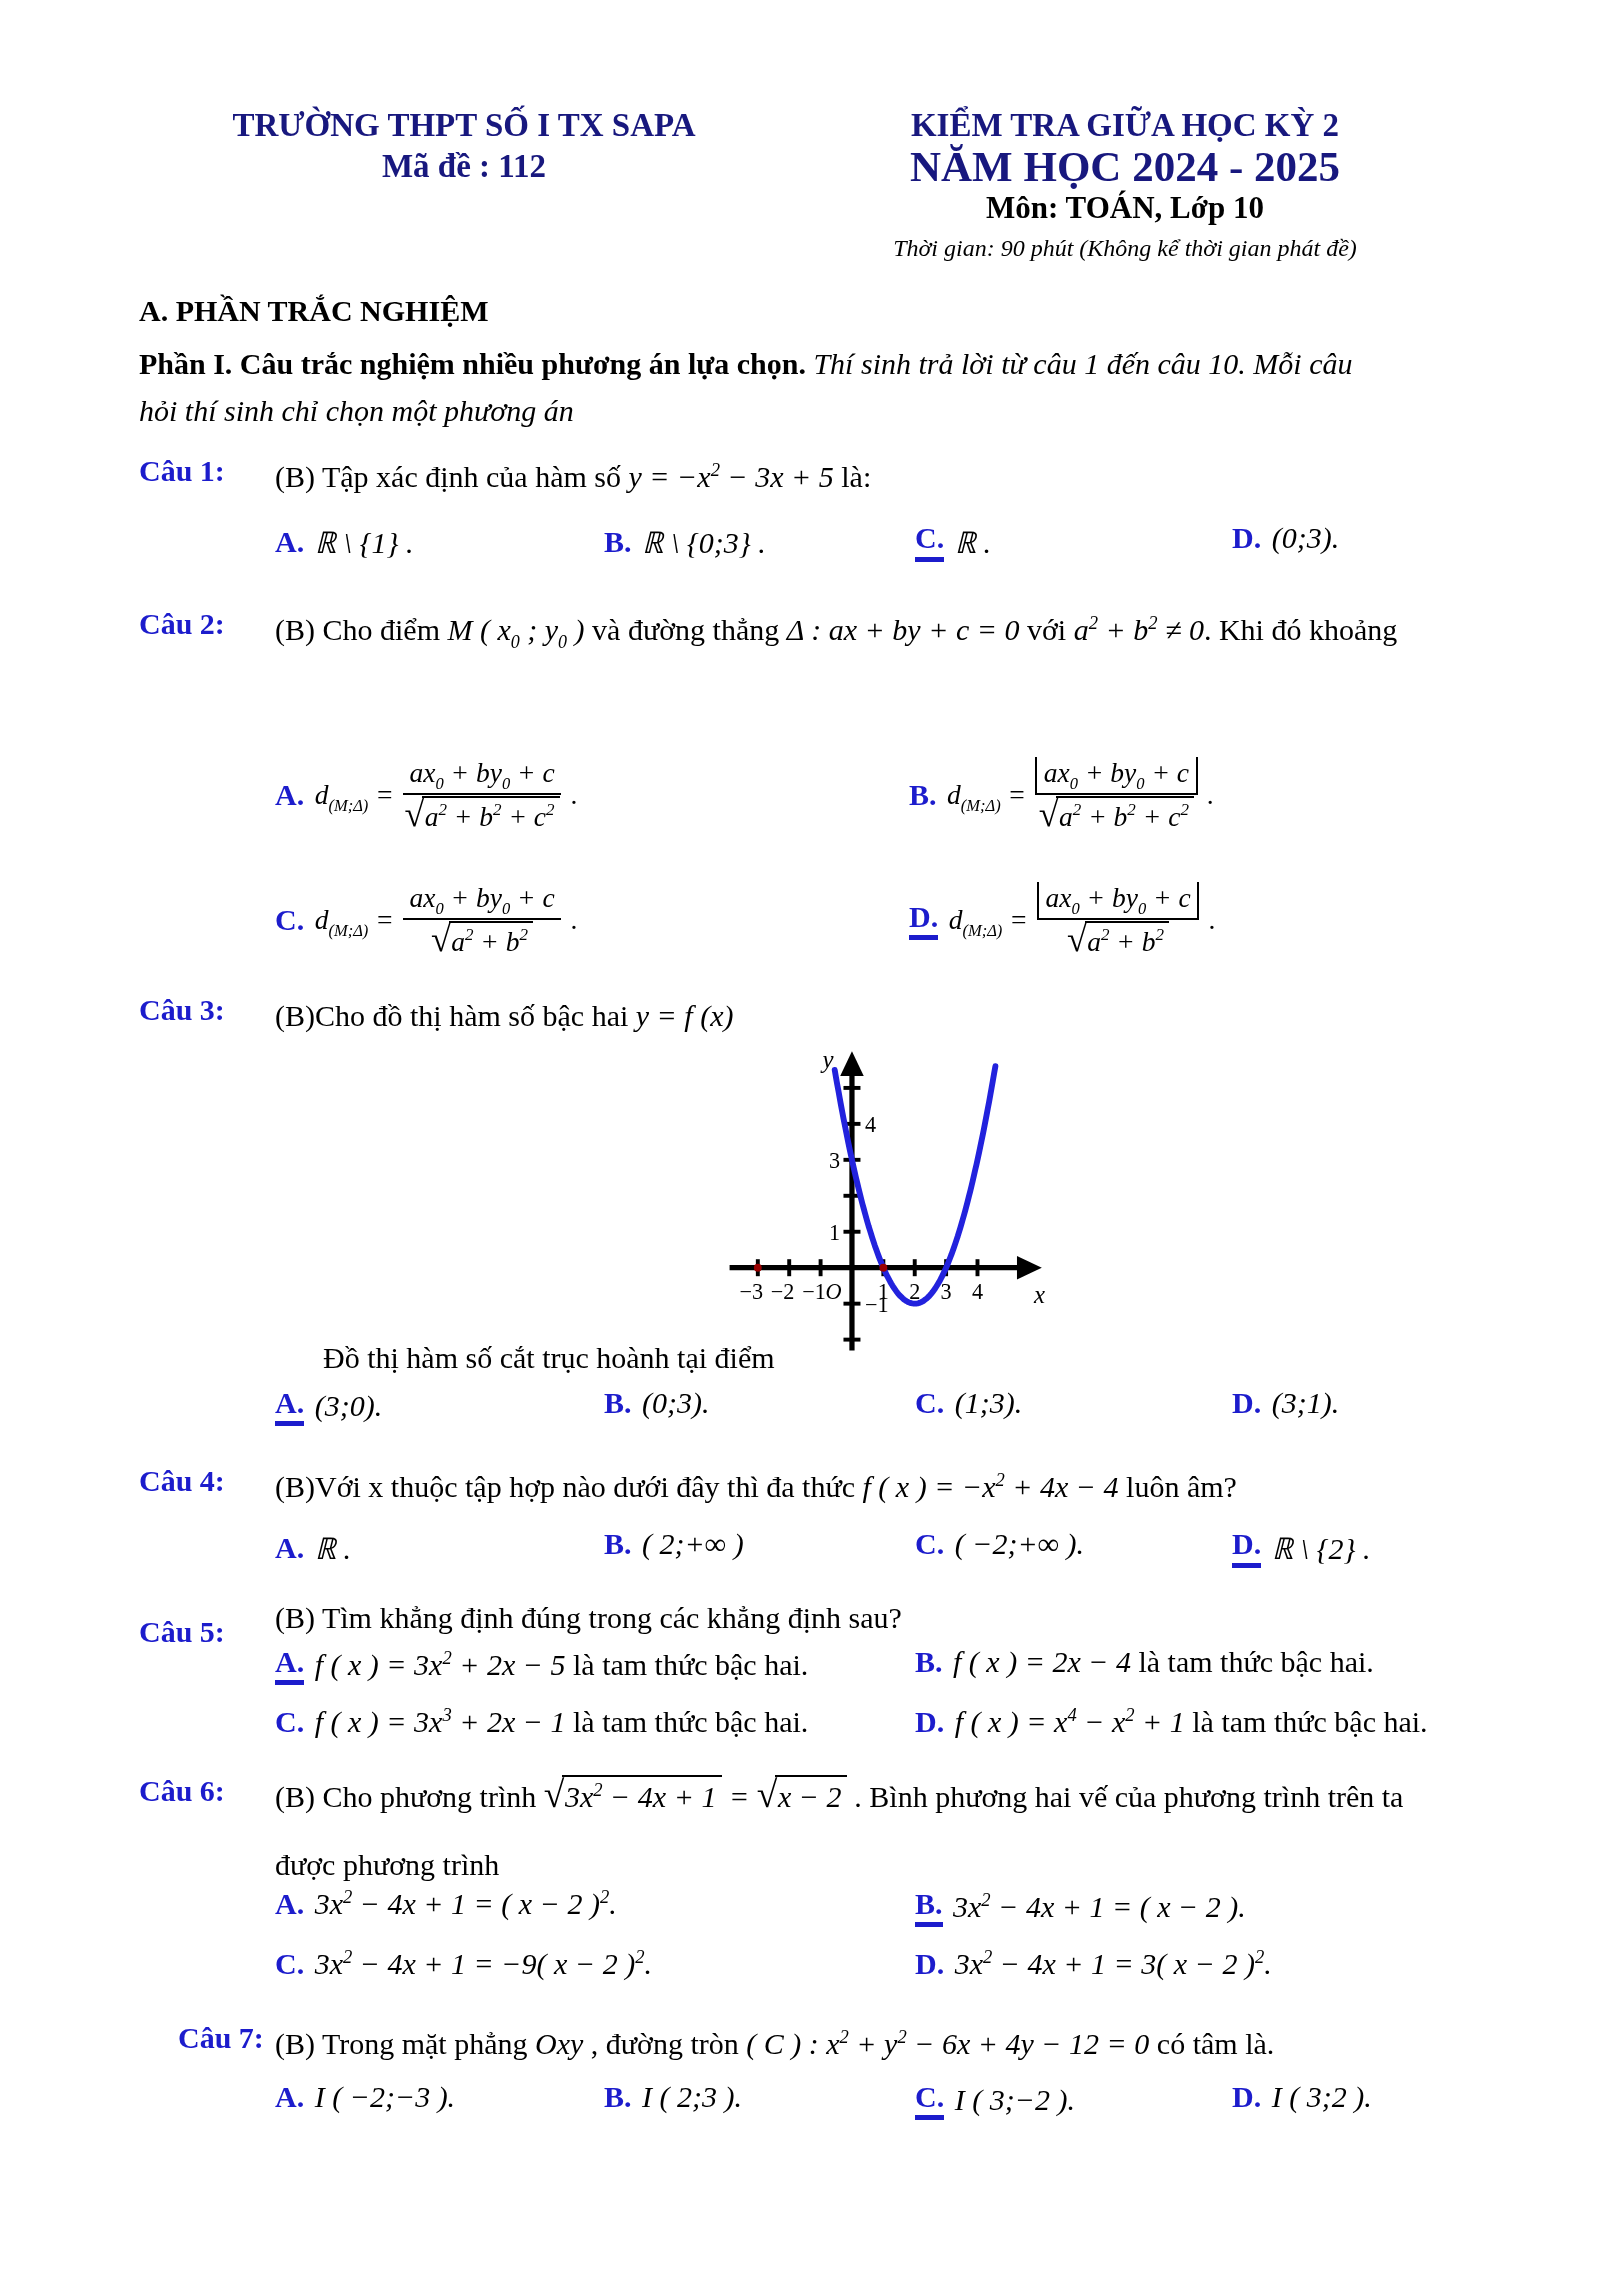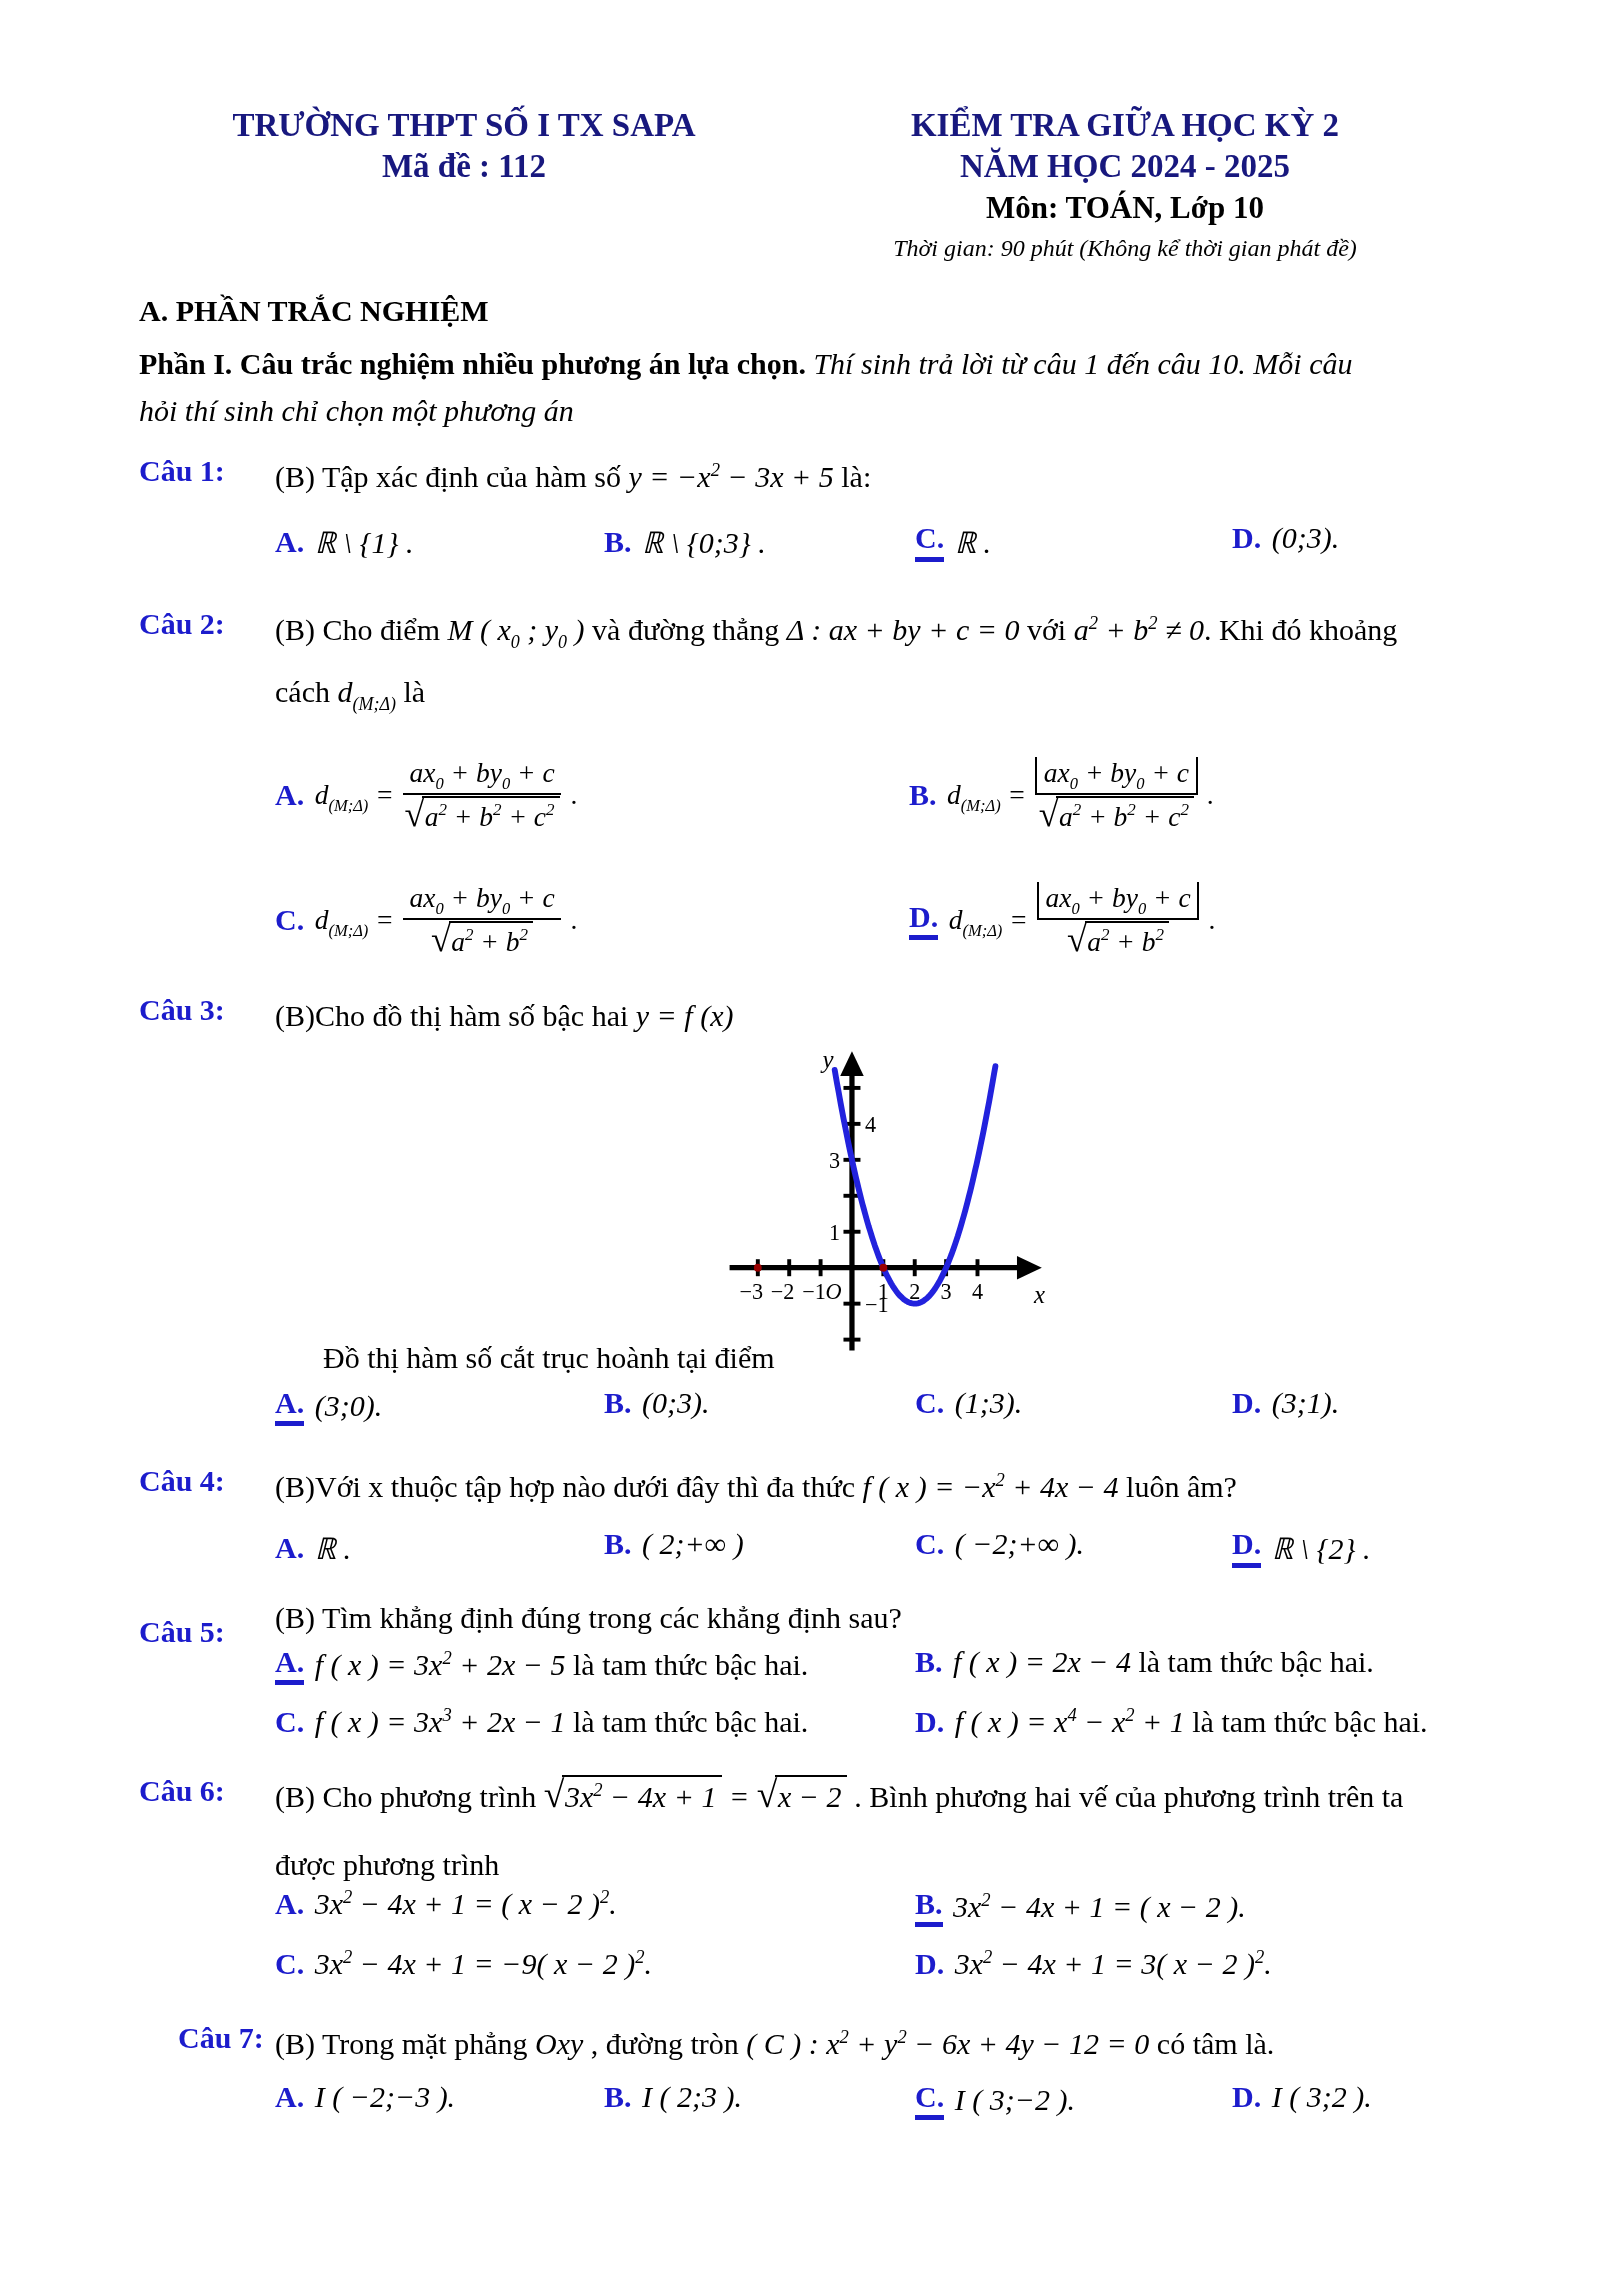--- a/index.html
+++ b/index.html
@@ -39,21 +39,21 @@
 <body>
 
 <div class="page">
 
   <div class="abs center" style="left:196px;top:105px;width:536px;">
     <div class="navy hline" style="font-size:33px;">TRƯỜNG THPT SỐ I TX SAPA</div>
     <div class="navy hline" style="font-size:33px;">Mã đề :  112</div>
   </div>
   <div class="abs center" style="left:801px;top:105px;width:648px;">
     <div class="navy hline" style="font-size:33px;">KIỂM TRA GIỮA HỌC KỲ 2</div>
-    <div class="navy hline" style="font-size:33px;">NĂM HỌC 2024 - 2025</div>
+    <div class="navy hline" style="font-size:43px;">NĂM HỌC 2024 - 2025</div>
     <div class="boldblk hline" style="font-size:31px;">Môn: TOÁN, Lớp 10</div>
     <div class="ital hline" style="font-size:24px;font-style:italic;">Thời gian: 90 phút (Không kể thời gian phát đề)</div>
   </div>
 
   <div class="abs boldblk" style="left:139px;top:294px;">A. PHẦN TRẮC NGHIỆM</div>
 
   <div class="abs" style="left:139px;top:340px;width:1374px;line-height:47px;">
     <span class="boldblk">Phần I. Câu trắc nghiệm nhiều phương án lựa chọn.</span><span class="ital"> Thí sinh trả lời từ câu 1 đến câu 10. Mỗi câu</span><br>
     <span class="ital">hỏi thí sinh chỉ chọn một phương án</span>
   </div>
@@ -74,21 +74,20 @@
         <span class="optc"><span class="seg-m">ℝ .</span></span>
       </span>
     <span class="opt" style="left:1232px;">
         <span class="opt-letter">D.</span>
         <span class="optc"><span class="seg-m">(0;3).</span></span>
       </span>
   </div>
 
   <div class="qlabel" style="top:607px;">Câu 2:</div>
   <div class="qtitle" style="top:607px;"><span class="seg-t">(B) Cho điểm </span><span class="seg-m">M ( x<sub>0</sub> ; y<sub>0</sub> )</span><span class="seg-t"> và đường thẳng </span><span class="seg-m">Δ : ax + by + c = 0</span><span class="seg-t"> với </span><span class="seg-m">a<sup>2</sup> + b<sup>2</sup> ≠ 0</span><span class="seg-t">. Khi đó khoảng</span></div>
-  <div class="qtitle" style="top:669px;"><span class="seg-t">cách </span><span class="seg-m">d<sub>(M;Δ)</sub></span><span class="seg-t"> là</span></div>
 
   <div class="optrow" style="top:733px;height:124px;">
     <span class="opt frac-opt" style="left:275px;height:124px;">
       <span class="opt-letter" style="font-size:30px;">A.</span>
       <span class="seg-m">d<sub>(M;Δ)</sub> =</span>
       <span class="frac">
         <span class="num">ax<sub>0</sub> + by<sub>0</sub> + c</span>
         <span class="bar"></span>
         <span class="den"><span class="sqrt">√</span><span class="radbody">a<sup>2</sup> + b<sup>2</sup> + c<sup>2</sup></span></span>
       </span>

